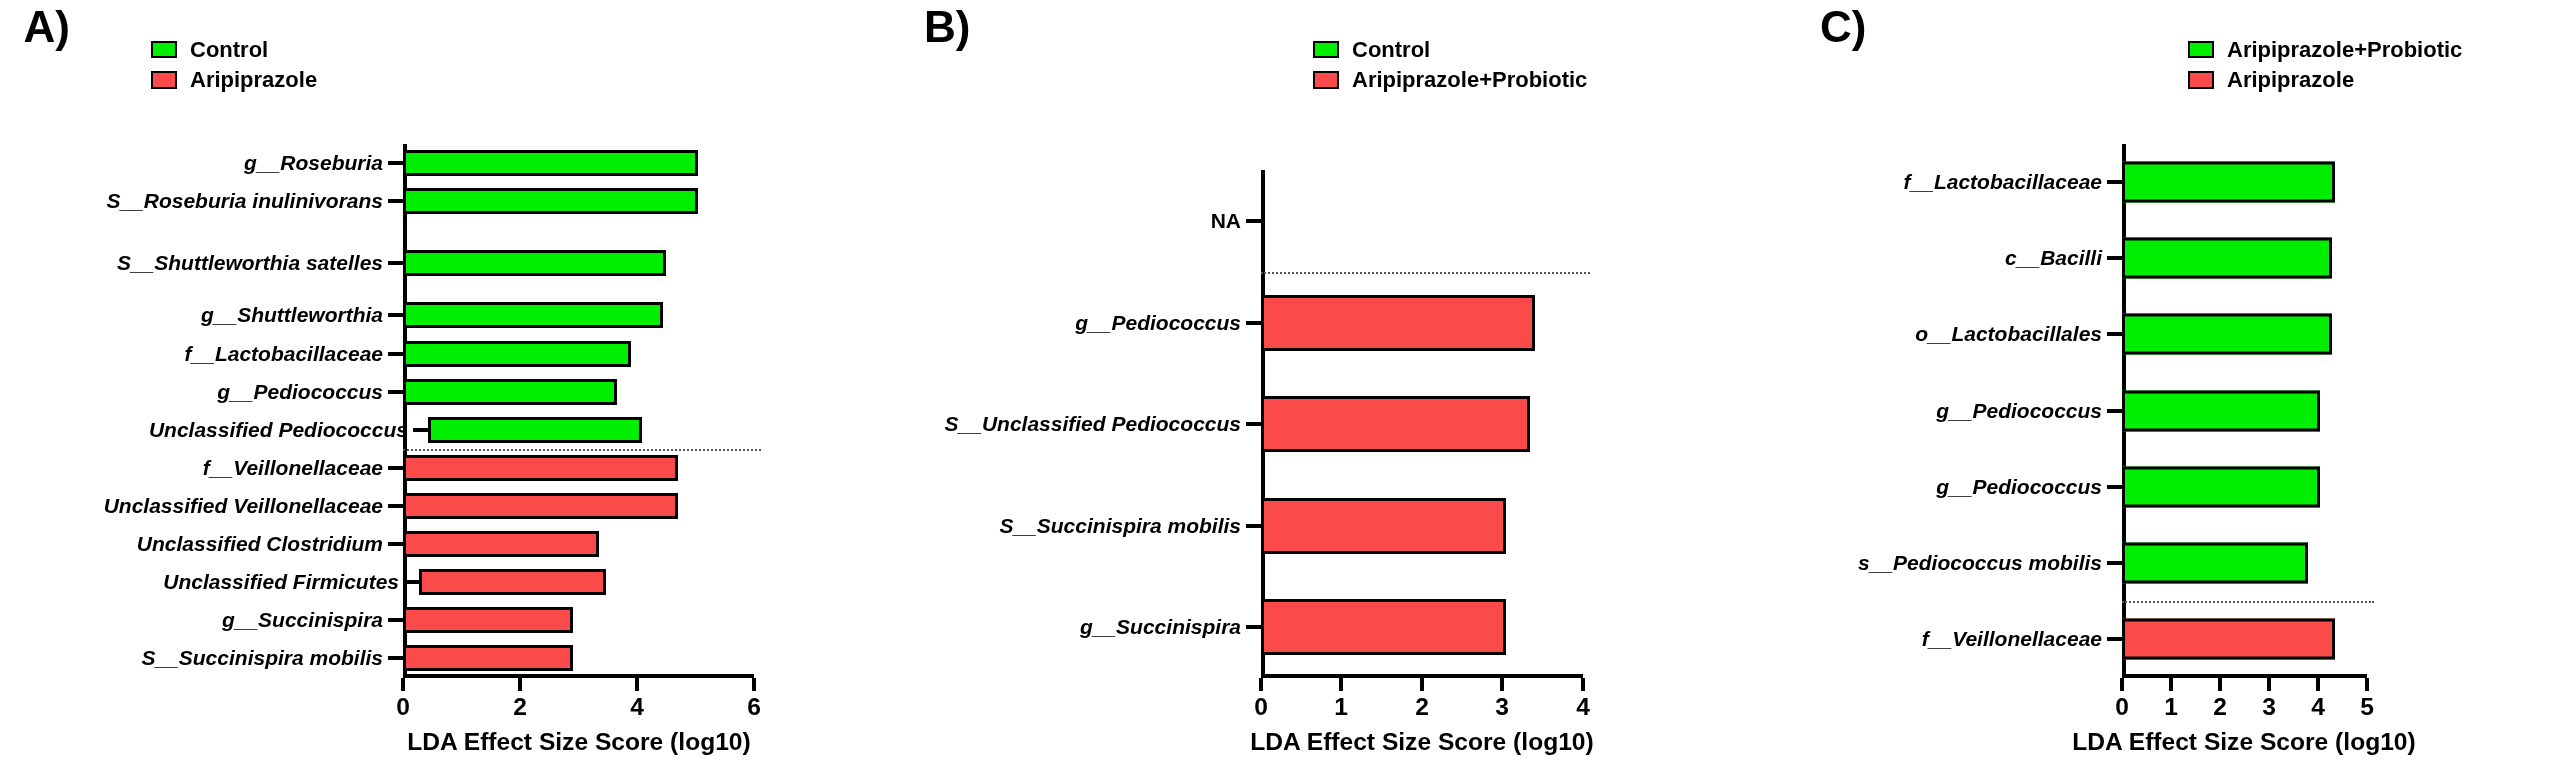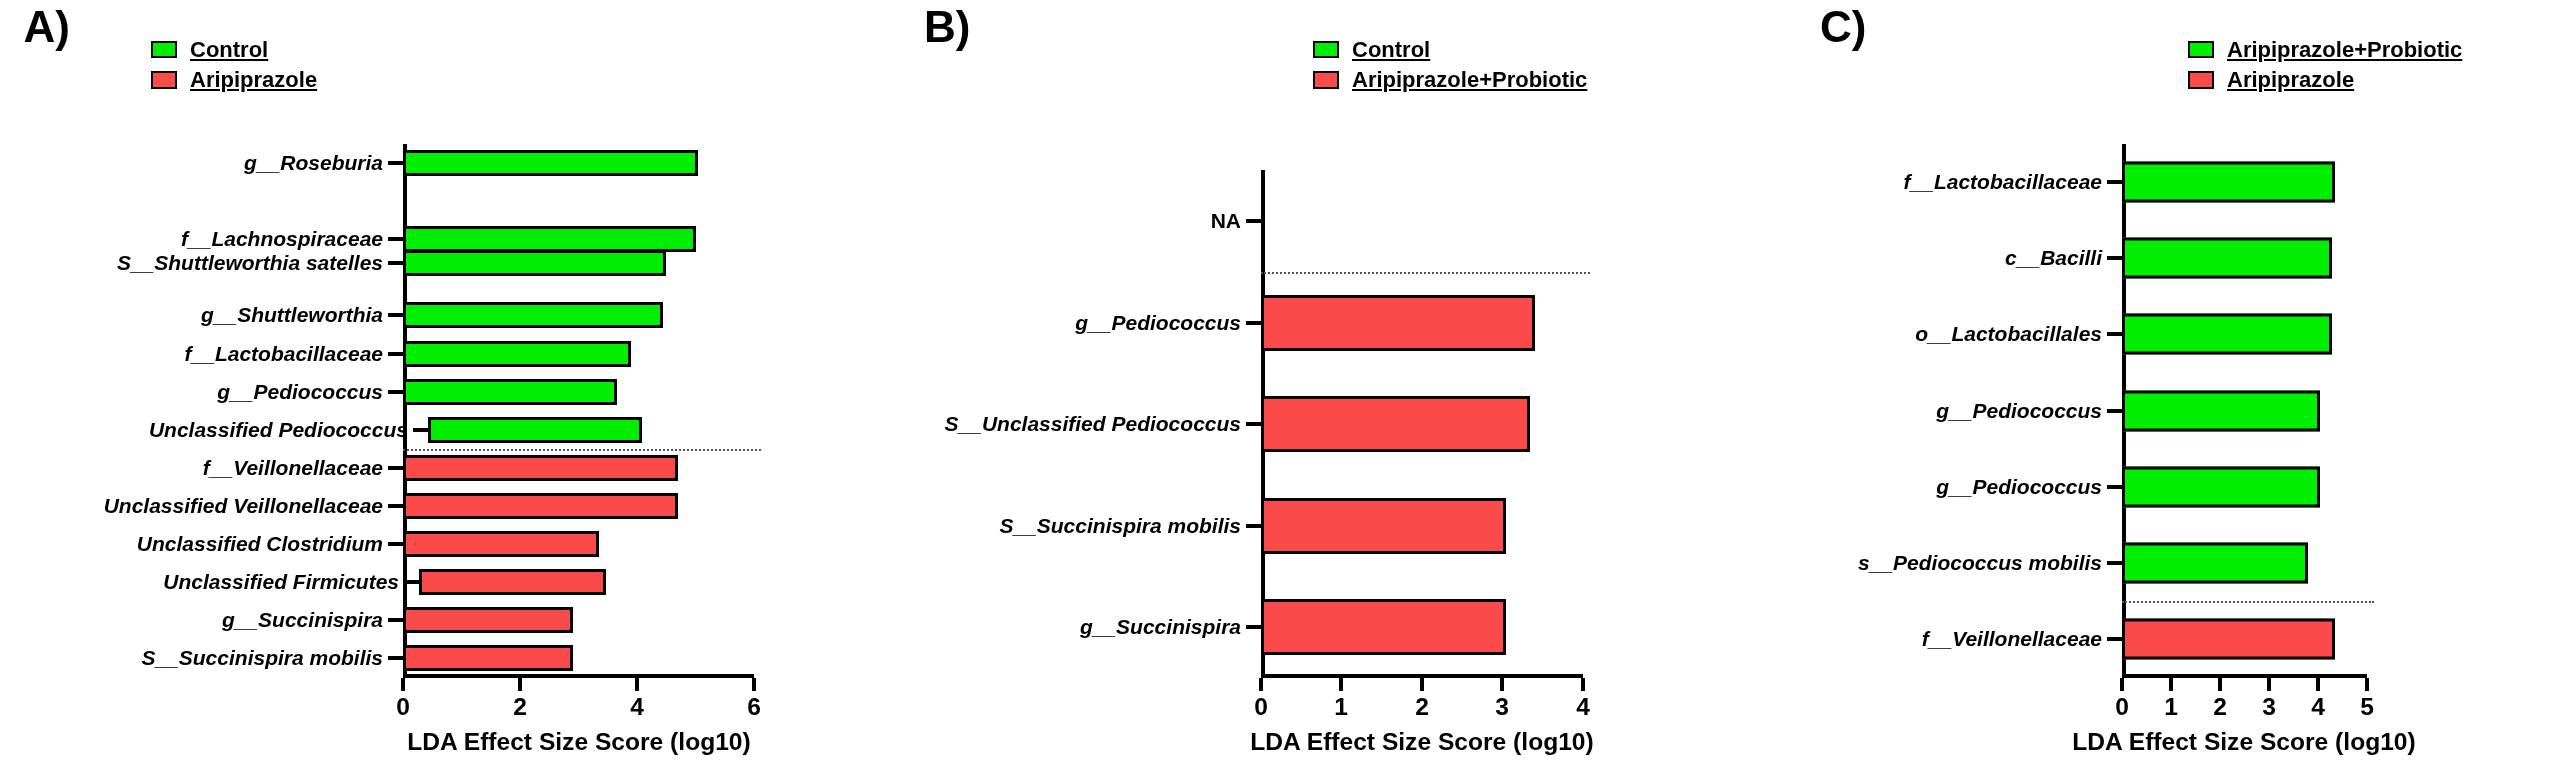--- a/index.html
+++ b/index.html
@@ -17,21 +17,21 @@
 
   .panel-letter{
     position:absolute;
     font-size:44px;font-weight:bold;color:#000;
     font-family:"Liberation Sans", sans-serif;
     letter-spacing:0px;line-height:1;
   }
 
   
   .legend{position:absolute;}
-  .legend-row{display:flex;align-items:center;height:27px;margin-bottom:3.5px;text-decoration:underline;}
+  .legend-row{display:flex;align-items:center;height:27px;margin-bottom:3.5px;}
   .swatch{
     width:26px;height:17.6px;
     border:2.9px solid #000;
     box-sizing:border-box;
     margin-right:13px;
     flex:0 0 auto;
   }
   .legend-label{
     font-size:22px;font-weight:bold;color:#000;white-space:nowrap;
     font-family:"Liberation Sans", sans-serif;
@@ -119,24 +119,24 @@
 
     <div class="plot" id="plot-a" style="left:403px;top:144px;width:351px;height:534px;">
       <div class="plot-inner">
         <div class="yaxis-line"></div>
         <div class="rows">
             <div class="row" style="top: 0px; height: 38px;">
               <span class="row-tick"></span>
               <span class="row-label">g__Roseburia</span>
               <span class="bar" style="width: 295px; height: 26px; background: rgb(0, 238, 0);"></span>
             </div>
-            <div class="row" style="top: 76px; height: 38px;">
-              <span class="row-tick"></span>
-              <span class="row-label">f__Lachnospiraceae</span>
-              <span class="bar" style="width: 293px; height: 26px; background: rgb(0, 238, 0);"></span>
+            <div class="row" style="top: 38px; height: 38px;">
+              <span class="row-tick"></span>
+              <span class="row-label">S__Roseburia inulinivorans</span>
+              <span class="bar" style="width: 295px; height: 26px; background: rgb(0, 238, 0);"></span>
             </div>
             <div class="row" style="top: 100px; height: 38px;">
               <span class="row-tick"></span>
               <span class="row-label">S__Shuttleworthia satelles</span>
               <span class="bar" style="width: 263px; height: 26px; background: rgb(0, 238, 0);"></span>
             </div>
             <div class="row" style="top: 152px; height: 38px;">
               <span class="row-tick"></span>
               <span class="row-label">g__Shuttleworthia</span>
               <span class="bar" style="width: 260px; height: 26px; background: rgb(0, 238, 0);"></span>

